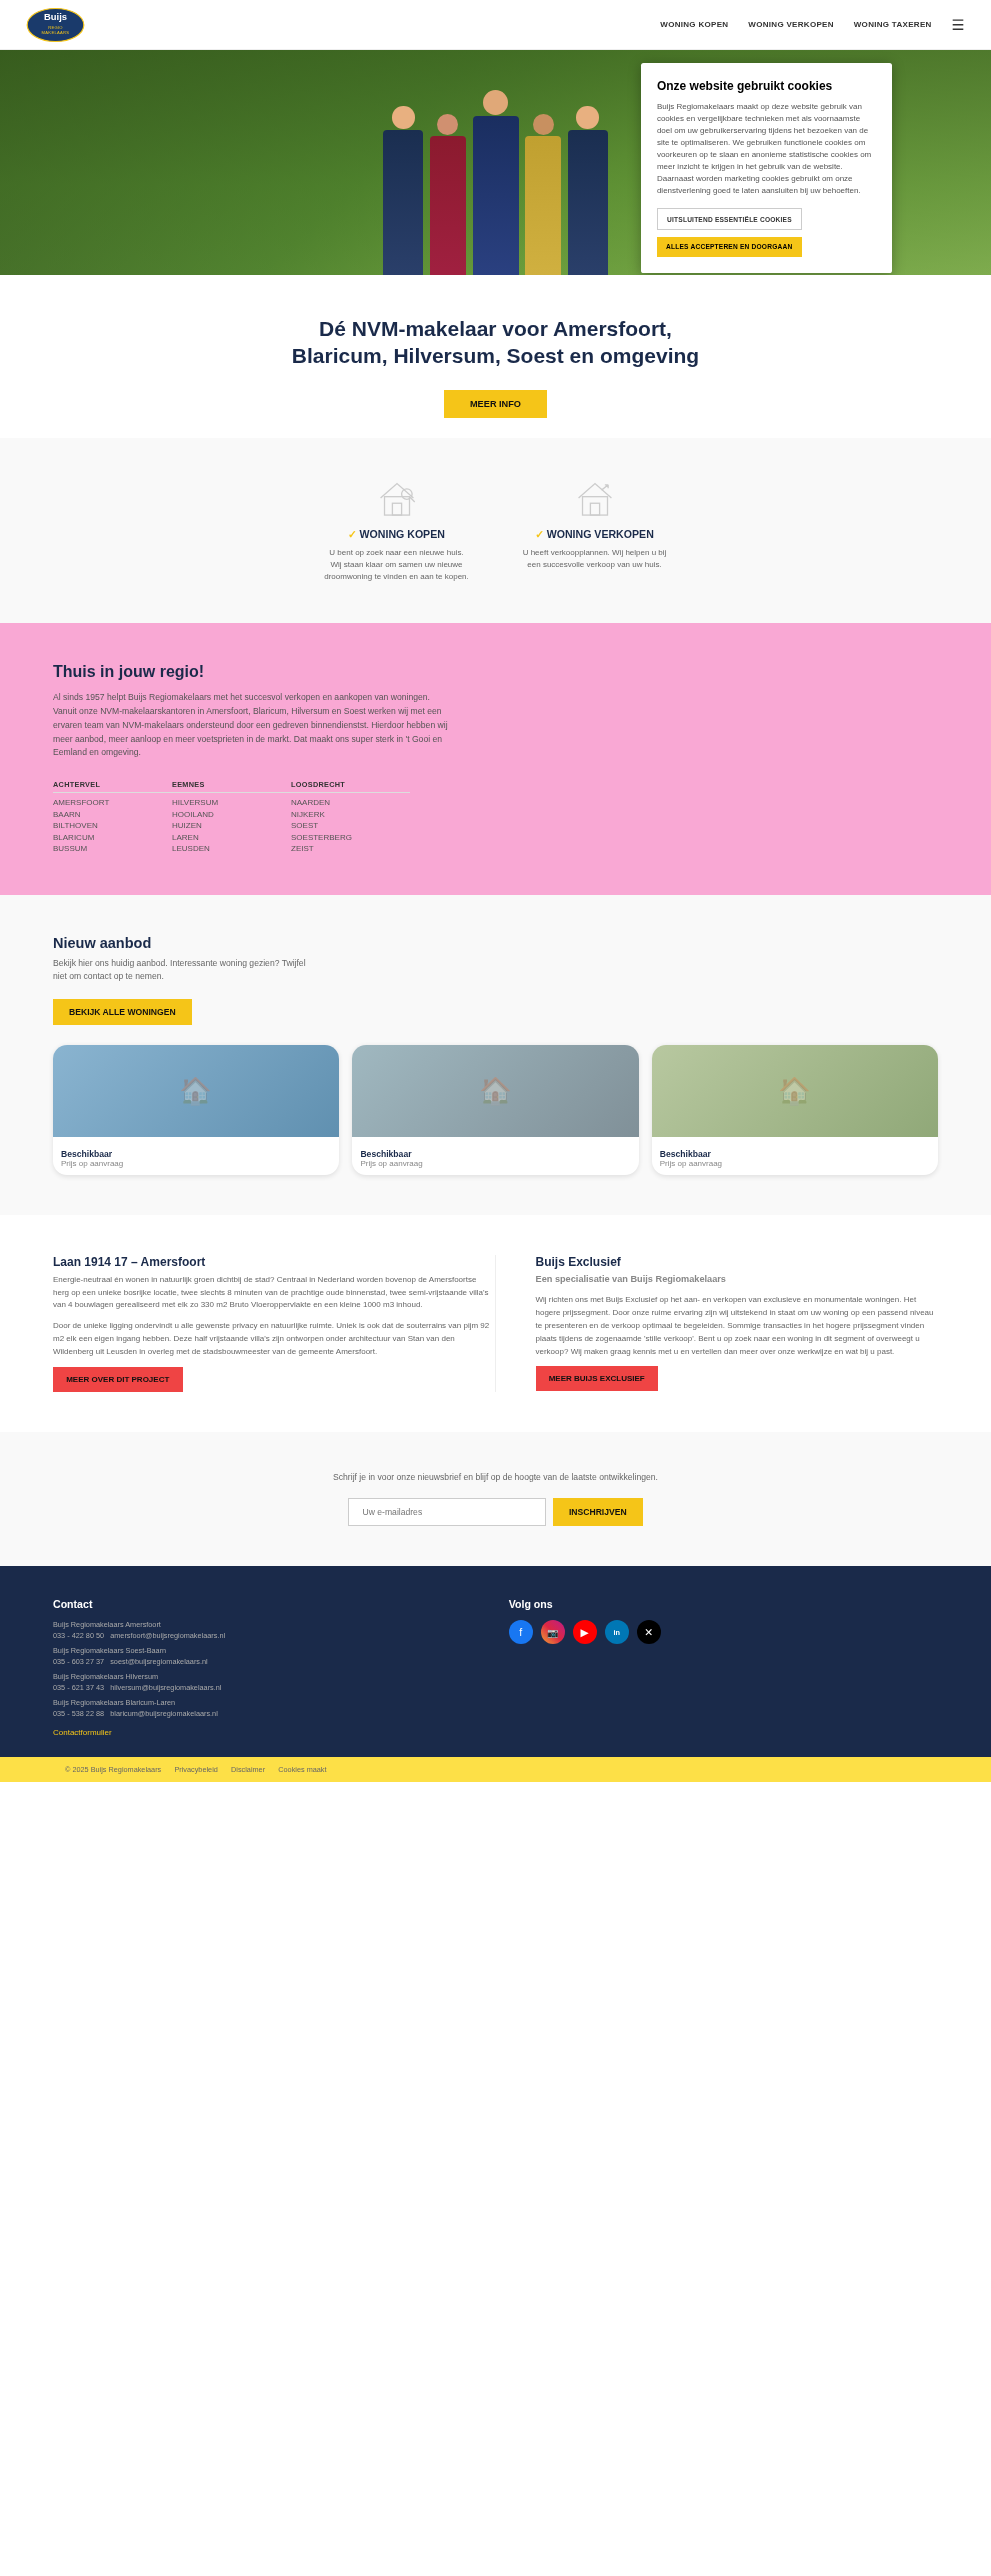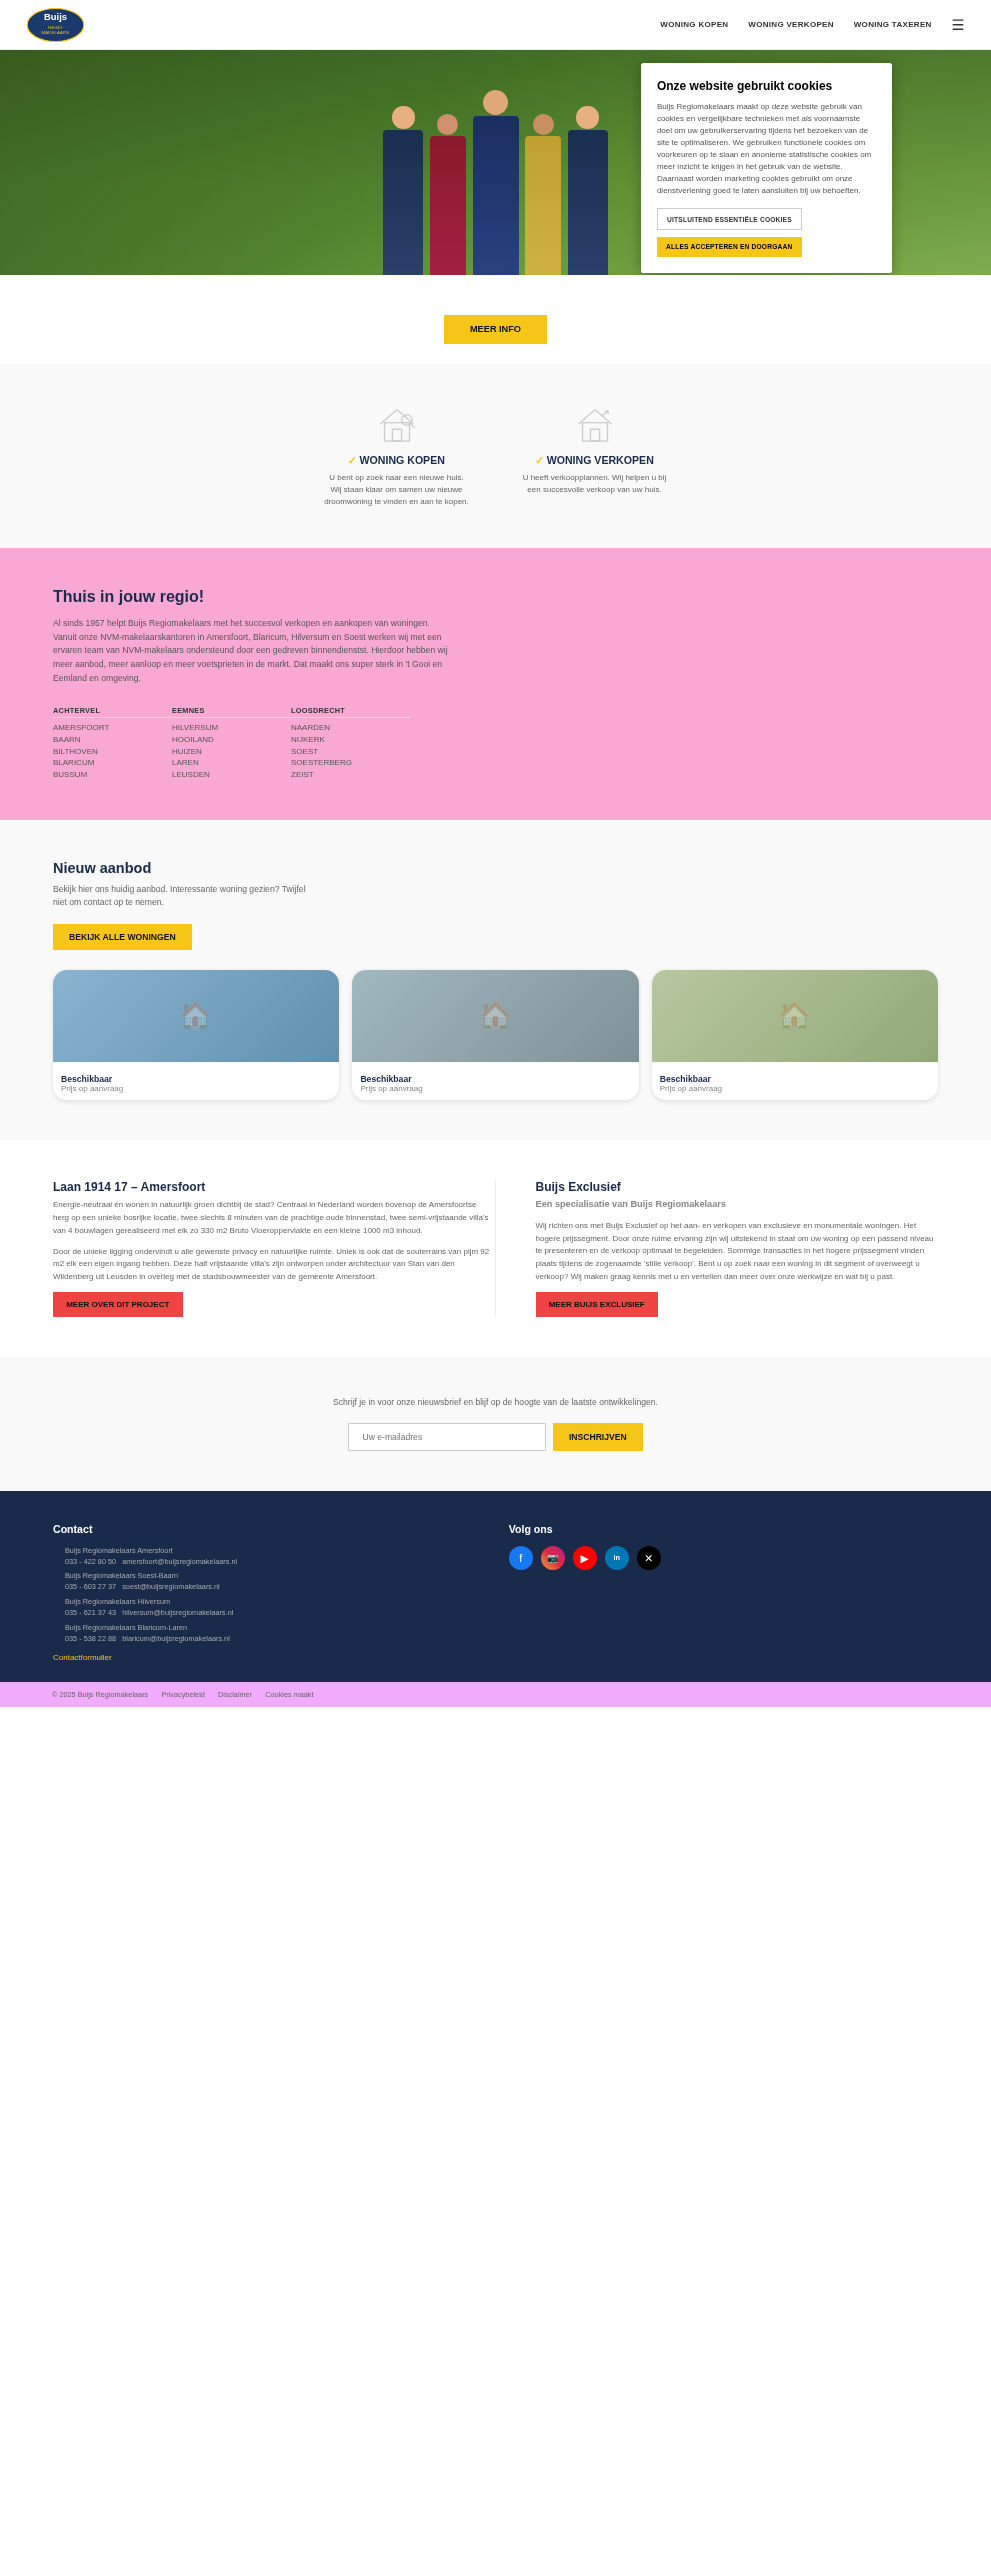--- a/index.html
+++ b/index.html
@@ -115,36 +115,36 @@
       padding: 8px 16px; background: #f5c518; border: none;
       color: #111; font-weight: 700; font-size: 8.6px; cursor: pointer; text-transform: uppercase;
     }
 
     
     footer {
       background: #1a2a4a; color: #ccc; padding: 32px 53px 20px;
       display: grid; grid-template-columns: 1fr 1fr; gap: 26.4px;
     }
     .footer-left h3 { font-size: 10.6px; font-weight: 700; color: #fff; margin-bottom: 10.6px; }
-    .footer-contact-row { font-size: 7.3px; color: #aaa; margin-bottom: 4px; line-height: 1.5; margin-left: 12px; }
+    .footer-contact-row { font-size: 7.3px; color: #aaa; margin-bottom: 4px; line-height: 1.5; }
     .footer-contact-row a { color: #aaa; text-decoration: none; }
     .footer-contact-link { font-size: 8px; color: #f5c518; text-decoration: none; margin-top: 8px; display: block; }
     .footer-right h3 { font-size: 10.6px; font-weight: 700; color: #fff; margin-bottom: 10.6px; }
     .social-icons { display: flex; gap: 8px; }
     .social-icon {
       width: 24px; height: 24px; border-radius: 50%; display: flex; align-items: center;
       justify-content: center; font-size: 10.6px; color: #fff; text-decoration: none; cursor: pointer;
     }
     .si-fb { background: #1877f2; }
     .si-ig { background: linear-gradient(45deg, #f09433, #e6683c, #dc2743, #cc2366, #bc1888); }
     .si-yt { background: #ff0000; }
     .si-li { background: #0077b5; }
     .si-tw { background: #000; }
     .footer-bottom {
-      background: #f0abfc; padding: 8px 52px; display: flex; gap: 13.2px;
+      background: #fde047; padding: 8px 65px; display: flex; gap: 13.2px;
       font-size: 7.3px; color: #666; align-items: center;
     }
     .footer-bottom a { color: #666; text-decoration: none; }
 
     
     .hero-bg-overlay {
       position: absolute; top: 0; left: 0; width: 100%; height: 100%;
       background: linear-gradient(to bottom, rgba(60,100,30,0.7) 0%, rgba(80,130,40,0.5) 60%, rgba(100,150,50,0.3) 100%);
     }
 
@@ -239,20 +239,24 @@
     <div class="cookie-title">Onze website gebruikt cookies</div>
     <div class="cookie-text">Buijs Regiomakelaars maakt op deze website gebruik van cookies en vergelijkbare technieken met als voornaamste doel om uw gebruikerservaring tijdens het bezoeken van de site te optimaliseren. We gebruiken functionele cookies om voorkeuren op te slaan en anonieme statistische cookies om meer inzicht te krijgen in het gebruik van de website. Daarnaast worden marketing cookies gebruikt om onze dienstverlening goed te laten aansluiten bij uw behoeften.</div>
     <div class="cookie-buttons">
       <button class="btn-essential">UITSLUITEND ESSENTIËLE COOKIES</button>
       <button class="btn-accept">ALLES ACCEPTEREN EN DOORGAAN</button>
     </div>
   </div>
 </div>
 
 <section class="heading-section">
+  <h1>
+    <span>Dé NVM-makelaar voor Amersfoort,</span><br>
+    <span>Blaricum, Hilversum, Soest en omgeving</span>
+  </h1>
   <button class="btn-meer-info">MEER INFO</button>
 </section>
 
 <section class="services-section">
   <div class="service-item">
     <div class="svc-icon-wrap">
       <svg width="46" height="40" viewBox="0 0 70 60" fill="none">
         <path d="M10 30 L35 8 L60 30" stroke="#ccc" stroke-width="2" fill="none"></path>
         <rect x="16" y="28" width="38" height="28" stroke="#ccc" stroke-width="2" fill="none"></rect>
         <rect x="28" y="38" width="14" height="18" stroke="#ccc" stroke-width="2" fill="none"></rect>

